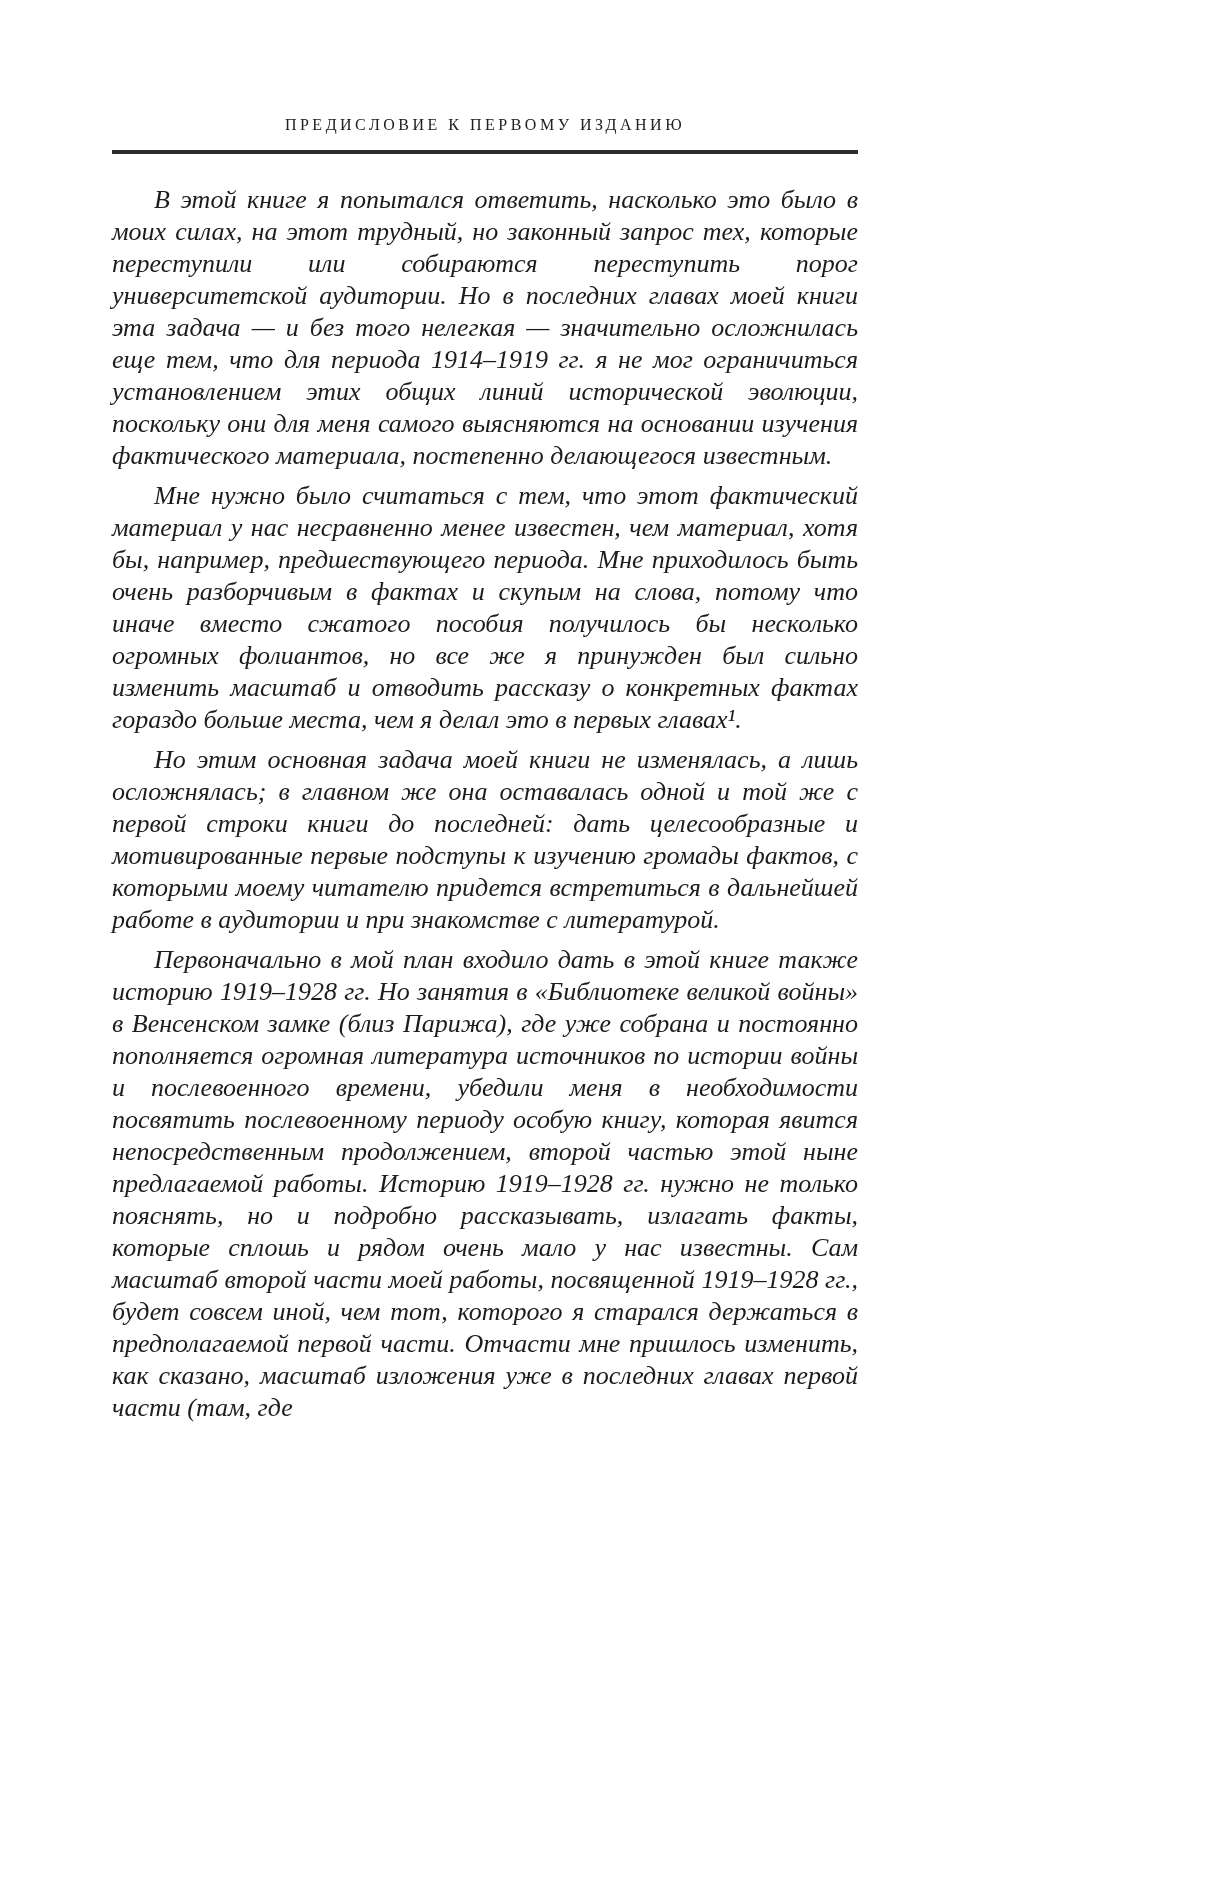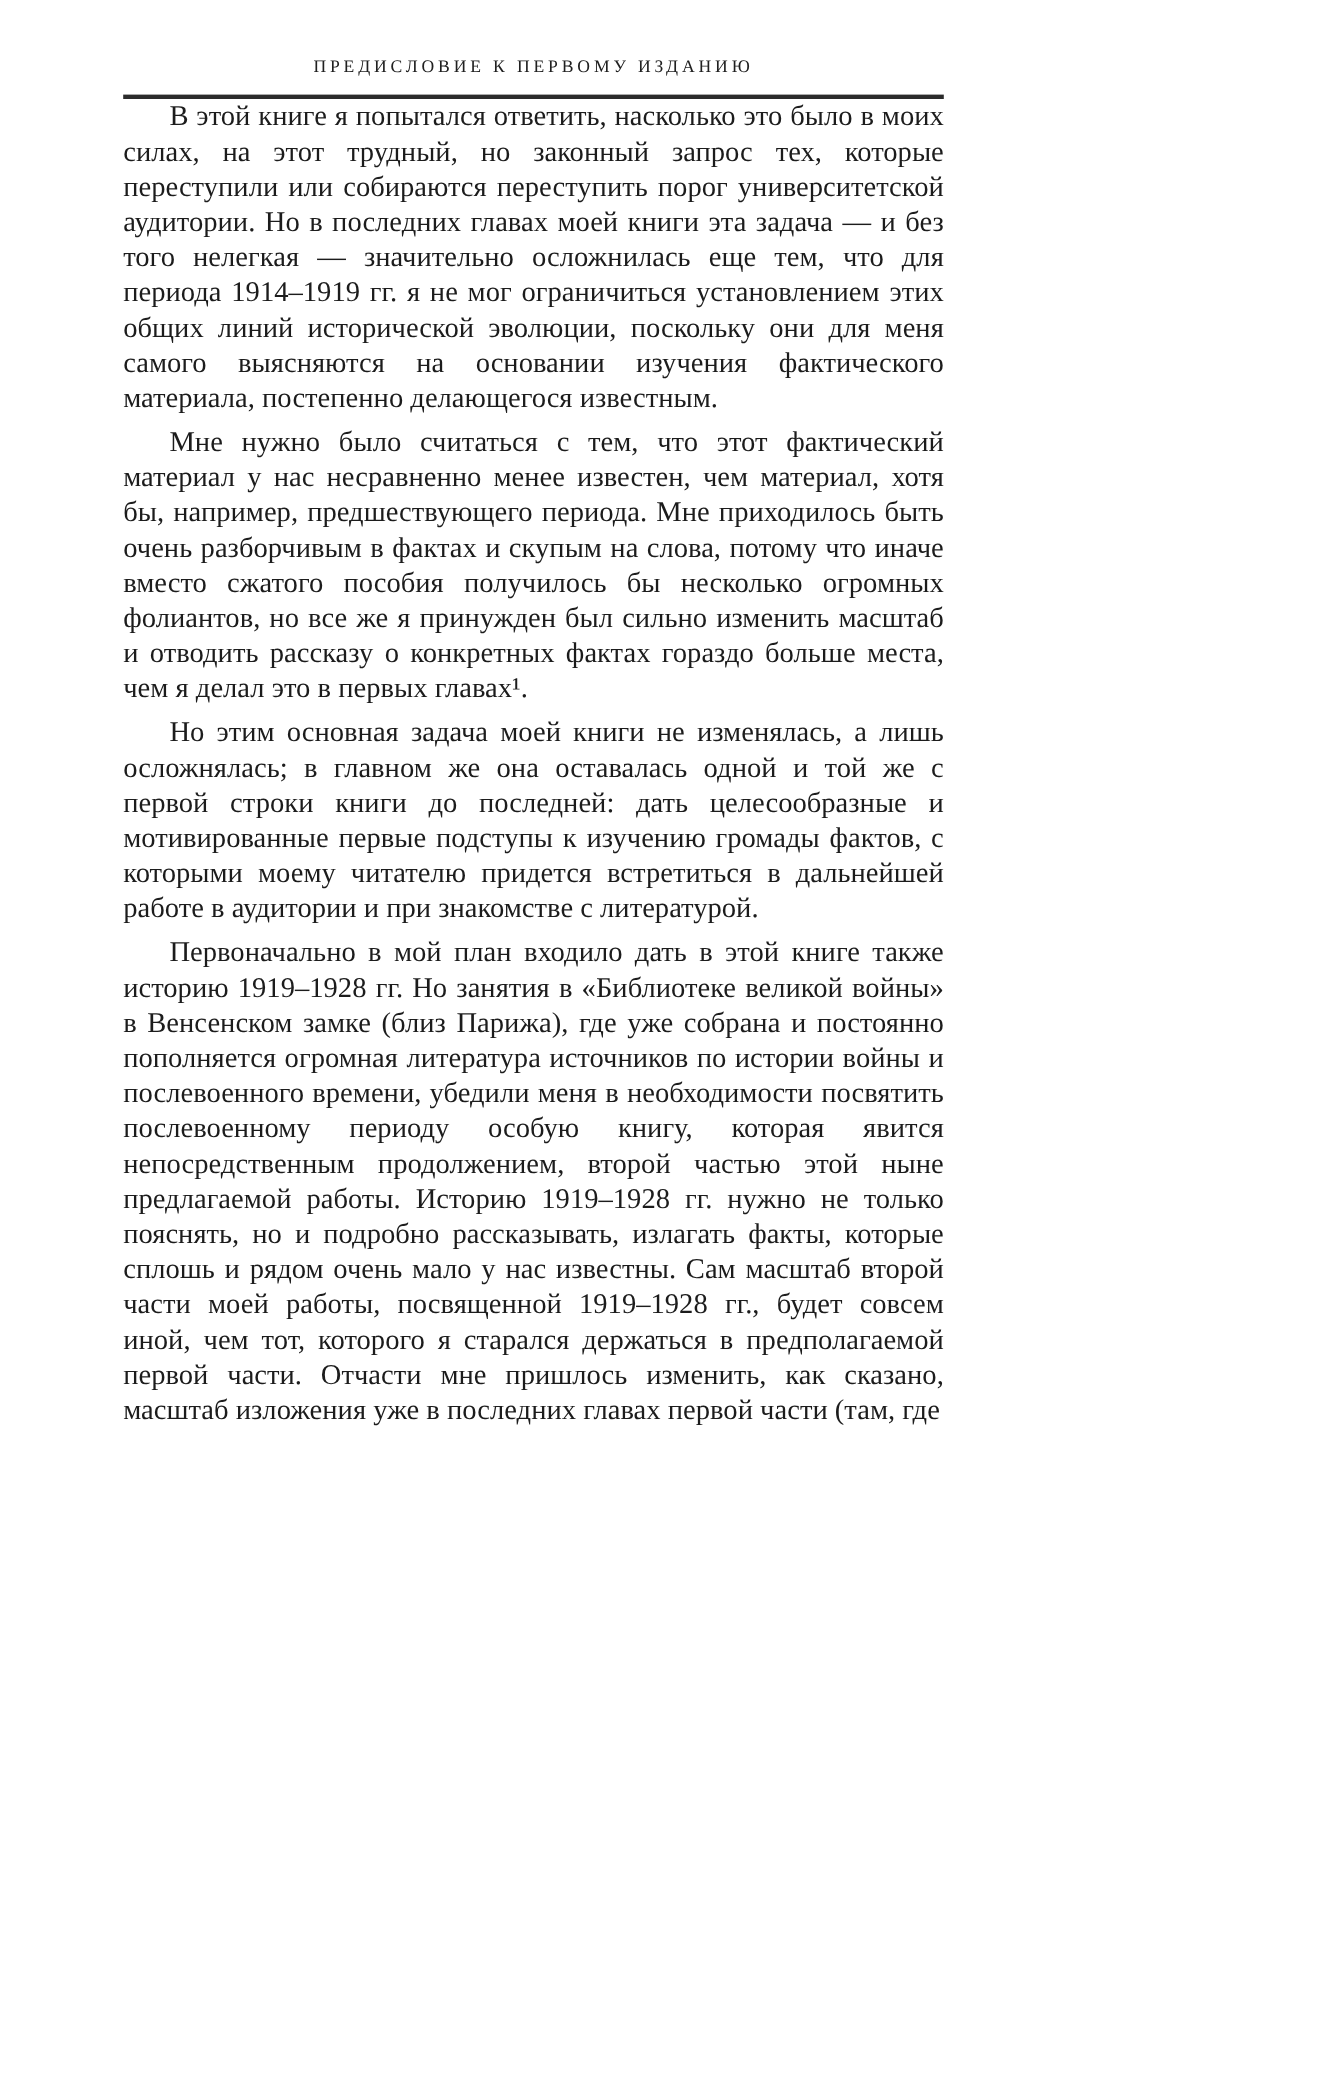--- a/index.html
+++ b/index.html
@@ -21,40 +21,42 @@
     height: 1887px;
     background: #ffffff;
   }
   .content {
     position: absolute;
     left: 112px;
     top: 0;
     width: 746px;
   }
   .running-head {
-    margin-top: 52px;
+    margin-top: 116px;
     text-align: center;
     font-size: 16px;
     letter-spacing: 3.5px;
     text-transform: uppercase;
     color: #202020;
     white-space: nowrap;
   }
   .head-rule {
     margin: 16px 0 0 0;
     border: none;
     border-top: 4px solid #2b2b2b;
     height: 0;
     width: 100%;
   }
   .body-text {
+    margin-top: 30px;
     font-size: 26px;
     line-height: 32px;
     text-align: justify;
     color: #1c1c1c;
+    font-style: italic;
   }
   .body-text p {
     margin: 0 0 8px 0;
     text-indent: 42px;
   }
   .page-number {
     position: absolute;
     left: 112px;
     top: 1662px;
     width: 746px;

